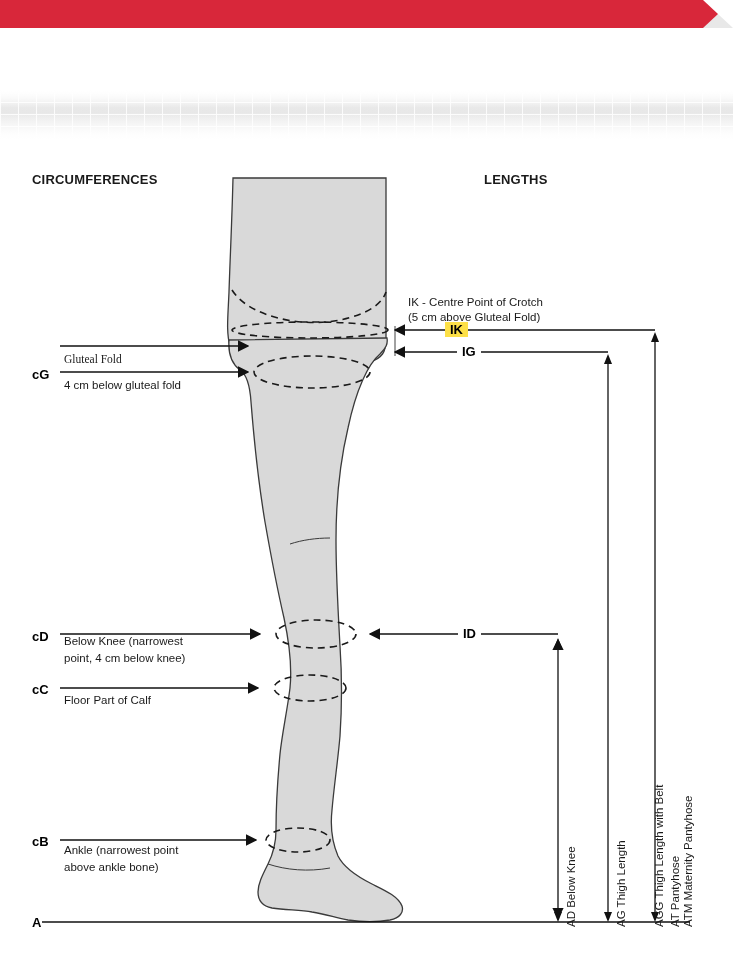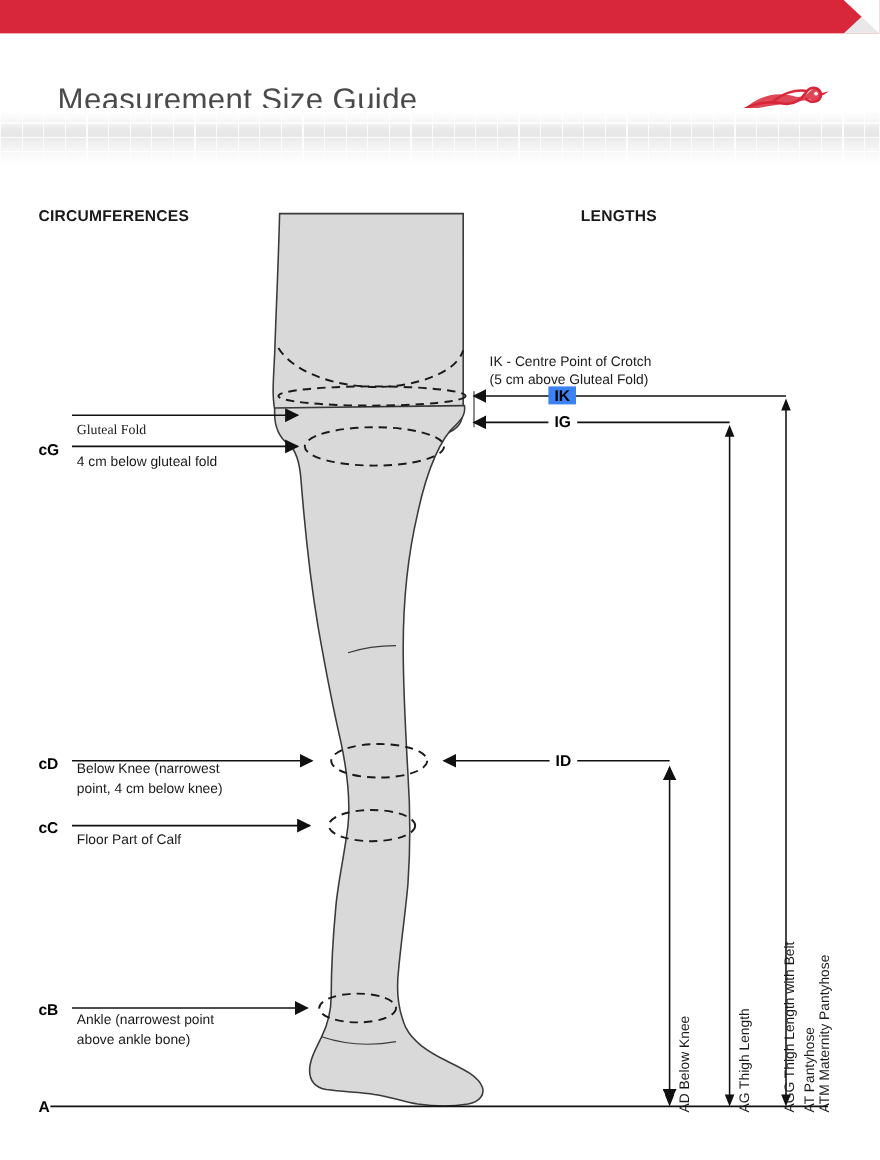--- a/index.html
+++ b/index.html
@@ -133,31 +133,20 @@
 </style>
 </head>
 <body>
 
 <div id="page">
 
   <div class="header-bar"></div>
   <div class="header-corner2"></div>
   <div class="header-corner"></div>
 
-  <div class="title-zone">
-    <div class="page-title">Measurement Size Guide</div>
-    <svg class="logo" viewBox="0 0 84 46">
-      <path d="M6 30 C18 22, 30 20, 42 22 C52 24, 58 20, 62 14 C64 10, 68 8, 72 10 C76 12, 76 18, 72 20 C68 22, 64 20, 62 18" fill="none" stroke="#d8273a" stroke-width="2.2"></path>
-      <path d="M10 28 C22 16, 38 12, 52 16 C58 18, 62 16, 66 12 C70 8, 76 10, 76 15 C76 20, 70 22, 66 19" fill="#d8273a" opacity="0.85"></path>
-      <path d="M20 30 C30 28, 40 30, 48 34 C40 36, 28 36, 20 30 Z" fill="#d8273a"></path>
-      <path d="M34 22 C42 14, 54 10, 64 12" fill="none" stroke="#d8273a" stroke-width="2"></path>
-      <circle cx="71" cy="14" r="1.6" fill="#ffffff"></circle>
-      <path d="M74 14 L82 12 L74 17 Z" fill="#d8273a"></path>
-    </svg>
-  </div>
 
   <div class="grid-strip">
     <div class="cells"></div>
   </div>
   <div class="grid-fade"></div>
 
   <div id="diagram">
 
     <svg class="draw" viewBox="0 0 733 827">
       <defs>
@@ -263,21 +252,21 @@
     <div class="lbl" style="left:64px; top:553px;">Floor Part of Calf</div>
 
     <div class="lbl" style="left:64px; top:703px;">Ankle (narrowest point</div>
     <div class="lbl" style="left:64px; top:720px;">above ankle bone)</div>
 
     <div class="lbl" style="left:64px; top:815px;margin-top:12px;">A = Floor</div>
 
     <div class="lbl" style="left:408px; top:155px;">IK - Centre Point of Crotch</div>
     <div class="lbl" style="left:408px; top:170px;">(5 cm above Gluteal Fold)</div>
 
-    <div class="code" style="left:457px; top:182px; background:#3b82f6; padding:0 5px;">IK</div>
+    <div class="code" style="left:445px; top:182px; background:#fde047; padding:0 5px;">IK</div>
     <div class="code" style="left:457px; top:204px; background:#fff; padding:0 5px;">IG</div>
     <div class="code" style="left:458px; top:486px; background:#fff; padding:0 5px;">ID</div>
 
     <div class="vlabel" style="left:577px; top:775px;">AD Below Knee</div>
     <div class="vlabel" style="left:627px; top:775px;">AG Thigh Length</div>
     <div class="vlabel" style="left:665px; top:775px;">AGG Thigh Length with Belt</div>
     <div class="vlabel" style="left:681px; top:775px;">AT Pantyhose</div>
     <div class="vlabel" style="left:694px; top:775px;">ATM Maternity Pantyhose</div>
 
   </div>

